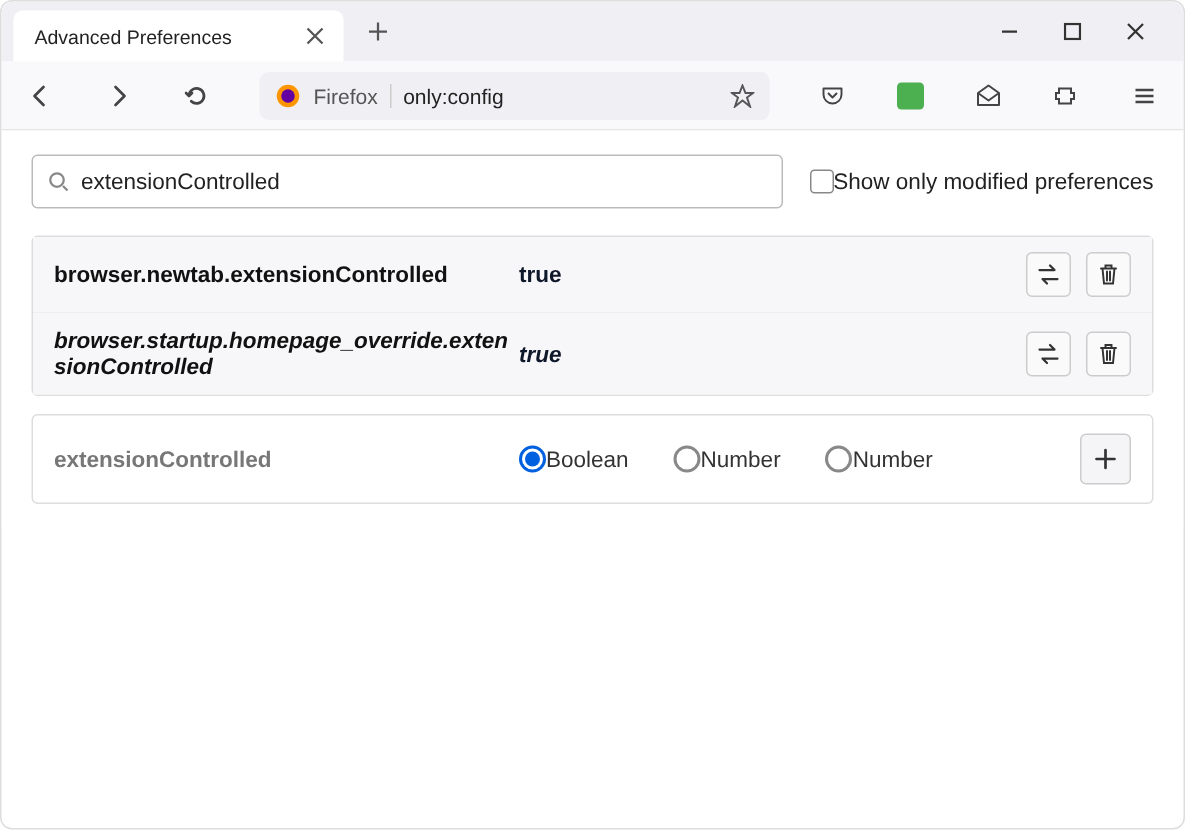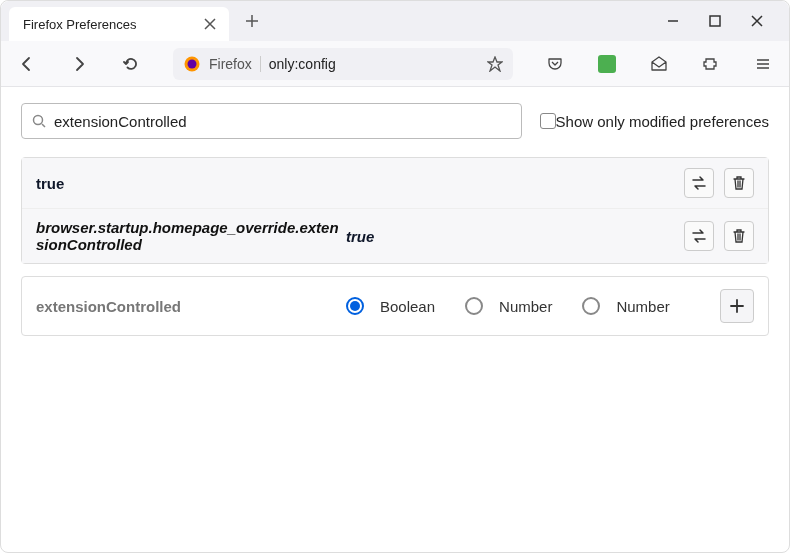--- a/index.html
+++ b/index.html
@@ -54,37 +54,37 @@
 .pref-row { display: flex; align-items: center; padding: 10px 14px; border-bottom: 1px solid #eee; min-height: 44px; background: #f7f7f9; }
 .pref-row:last-child { border-bottom: none; font-style: italic; }
 .pref-name { width: 310px; font-weight: bold; font-size: 15px; color: #111; word-break: break-all; }
 .pref-value { flex: 1; font-weight: bold; font-size: 15px; color: #0f172a; }
 .pref-actions { display: flex; gap: 10px; }
 .action-btn { width: 30px; height: 30px; border: 1px solid #ccc; background: #fafafa; border-radius: 4px; display: flex; align-items: center; justify-content: center; cursor: pointer; color: #333; }
 
 .new-pref-row { display: flex; align-items: center; padding: 12px 14px; border: 1px solid #ddd; margin-top: 12px; border-radius: 4px; background: #fff; }
 .new-pref-name { width: 310px; font-weight: bold; font-size: 15px; color: #777; }
 .radio-group { flex: 1; display: flex; gap: 30px; align-items: center; }
-.radio-item { display: flex; align-items: center; gap: 16px; cursor: pointer; }
+.radio-item { display: flex; align-items: center; gap: 0; cursor: pointer; }
 .radio { width: 18px; height: 18px; border: 2px solid #888; border-radius: 50%; display: flex; align-items: center; justify-content: center; }
 .radio.selected { border-color: #0060df; }
 .radio.selected::after { content: ''; width: 10px; height: 10px; background: #0060df; border-radius: 50%; }
 .radio-label { font-size: 15px; color: #333; }
 .add-btn { width: 34px; height: 34px; border: 1px solid #ccc; background: #f5f5f7; border-radius: 4px; display: flex; align-items: center; justify-content: center; cursor: pointer; font-size: 20px; color: #333; }
 
 svg { display: block; }
 </style>
 </head>
 <body>
 
 <div class="watermark">pcrisk.com</div>
 
 <div class="tabbar">
   <div class="tab">
-    <span class="tab-title">Firefox Preferences</span>
+    <span class="tab-title">Advanced Preferences</span>
     <span class="tab-close">
       <svg width="12" height="12" viewBox="0 0 12 12">
           <path d="M1 1 L11 11 M11 1 L1 11" stroke="currentColor" stroke-width="1.5" fill="none"></path>
         </svg>
     </span>
   </div>
   <div class="newtab-btn">
     <svg width="14" height="14" viewBox="0 0 14 14">
         <path d="M7 1 V13 M1 7 H13" stroke="currentColor" stroke-width="1.5"></path>
       </svg>
@@ -178,20 +178,21 @@
       <input class="search-input" value="extensionControlled" style="">
     </div>
     <label class="checkbox-wrap">
       <span class="checkbox"></span>
       <span>Show only modified preferences</span>
     </label>
   </div>
 
   <div class="pref-table">
     <div class="pref-row">
+      <div class="pref-name">browser.newtab.extensionControlled</div>
       <div class="pref-value">true</div>
       <div class="pref-actions">
         <div class="action-btn">
           <svg width="16" height="16" viewBox="0 0 16 16">
               <path d="M2 5 H12 L9 2 M14 11 H4 L7 14" stroke="currentColor" stroke-width="1.5" fill="none" stroke-linecap="round" stroke-linejoin="round"></path>
             </svg>
         </div>
         <div class="action-btn">
           <svg width="14" height="14" viewBox="0 0 14 14">
               <path d="M2 3 H12 M5 3 V1 H9 V3 M3 3 L4 13 H10 L11 3 M6 5 V11 M8 5 V11" stroke="currentColor" stroke-width="1.3" fill="none" stroke-linecap="round"></path>

